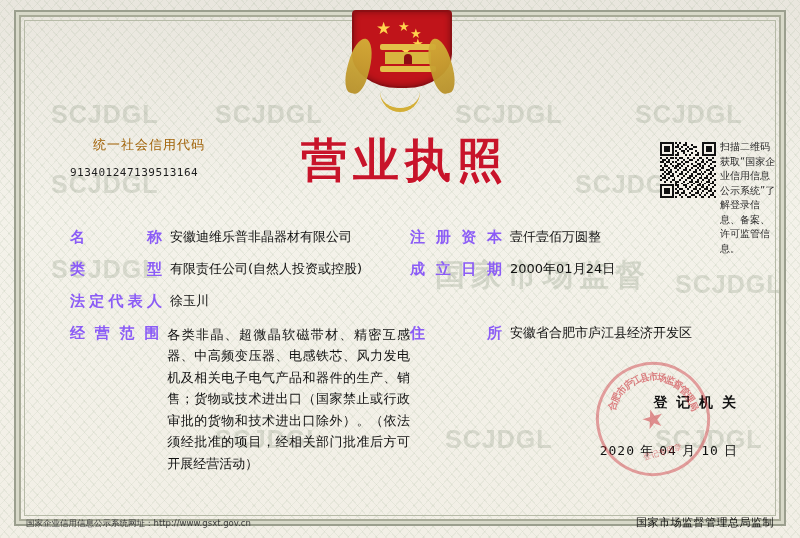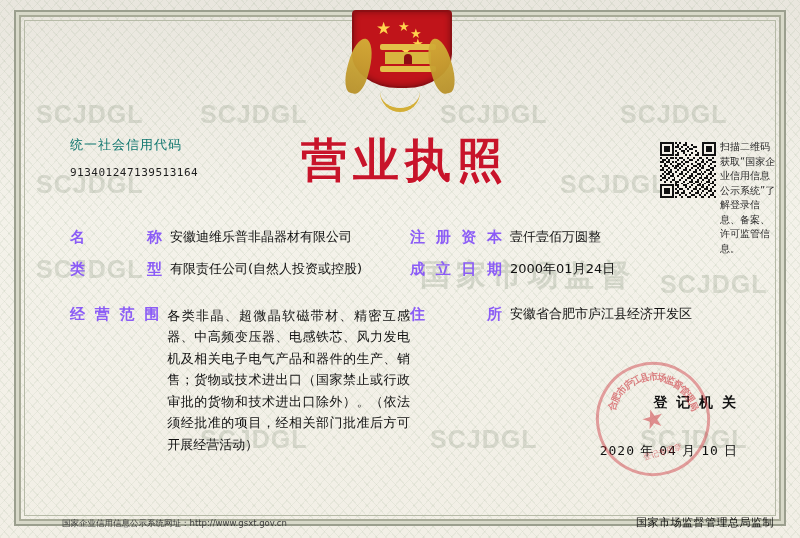--- a/index.html
+++ b/index.html
@@ -26,21 +26,21 @@
   }
   
   .pattern{
     position:absolute;inset:0;
     background-image:
       repeating-linear-gradient(48deg, rgba(120,150,110,.10) 0 1px, rgba(255,255,255,0) 1px 7px),
       repeating-linear-gradient(-48deg, rgba(120,150,110,.09) 0 1px, rgba(255,255,255,0) 1px 7px);
     pointer-events:none;
   }
   .watermark-grid{
-    position:absolute;inset:0;pointer-events:none;
+    position:absolute;inset:0;pointer-events:none;margin-left:15px;
   }
   .wm{
     position:absolute;color:rgba(150,160,140,.30);
     font-size:25px;font-weight:bold;letter-spacing:1px;
     font-family:"Liberation Sans",sans-serif;
     white-space:nowrap;
   }
   .wm-cn{
     position:absolute;color:rgba(150,162,140,.33);
     font-size:30px;font-weight:bold;letter-spacing:6px;
@@ -89,21 +89,21 @@
   .title{
     position:absolute;left:240px;top:130px;width:330px;
     text-align:center;
     font-size:46px;font-weight:bold;letter-spacing:6px;
     color:#c8142a;
     text-shadow:0 1px 0 rgba(255,255,255,.5);
     font-family:"DejaVu Sans",sans-serif;
   }
   
   .code-block{position:absolute;left:70px;top:136px;width:180px;}
-  .code-label{font-size:13px;color:#0f766e;letter-spacing:1px;}
+  .code-label{font-size:13px;color:#a16207;letter-spacing:1px;margin-left:23px;}
   .code-value{font-size:11px;color:#1d1d1d;margin-top:12px;letter-spacing:.5px;
     font-family:"DejaVu Sans Mono",monospace;}
   
   .qr-wrap{position:absolute;right:84px;top:142px;width:56px;height:56px;}
   .qr{width:56px;height:56px;display:block;}
   .qr-note{
     position:absolute;right:22px;top:140px;width:58px;
     font-size:10px;line-height:1.45;color:#2a2a2a;
     text-align:left;
   }
@@ -146,21 +146,21 @@
     font-size:9.5px;color:rgba(200,30,40,.75);font-weight:bold;
     transform-origin:0 48px;
     white-space:nowrap;
   }
   .seal .seal-sub{
     position:absolute;left:50%;bottom:14px;transform:translateX(-50%);
     font-size:8px;color:rgba(200,30,40,.7);white-space:nowrap;
   }
   
   .footer-left{
-    position:absolute;left:26px;bottom:8px;font-size:8.5px;color:#3a3a3a;margin-left:36px;
+    position:absolute;left:26px;bottom:8px;font-size:8.5px;color:#3a3a3a;
   }
   .footer-right{
     position:absolute;right:26px;bottom:8px;font-size:11px;color:#111;letter-spacing:.5px;
   }
 </style>
 </head>
 <body>
 
 <div class="page">
   <div class="outer-frame"></div>
@@ -458,20 +458,24 @@
         <span class="lbl w2">类 型</span>
         <span class="val">有限责任公司(自然人投资或控股)</span>
       </div>
       <div class="col-right">
         <span class="lbl w4">成立日期</span>
         <span class="val">2000年01月24日</span>
       </div>
     </div>
 
     <div class="row">
+      <div class="col-left">
+        <span class="lbl w2">法定代表人</span>
+        <span class="val">徐玉川</span>
+      </div>
     </div>
 
     <div class="row">
       <div class="col-left">
         <span class="lbl w2">经营范围</span>
         <span class="val small">各类非晶、超微晶软磁带材、精密互感器、中高频变压器、电感铁芯、风力发电机及相关电子电气产品和器件的生产、销售；货物或技术进出口（国家禁止或行政审批的货物和技术进出口除外）。（依法须经批准的项目，经相关部门批准后方可开展经营活动）</span>
       </div>
       <div class="col-right">
         <span class="lbl w4">住 所</span>
         <span class="val">安徽省合肥市庐江县经济开发区</span>

